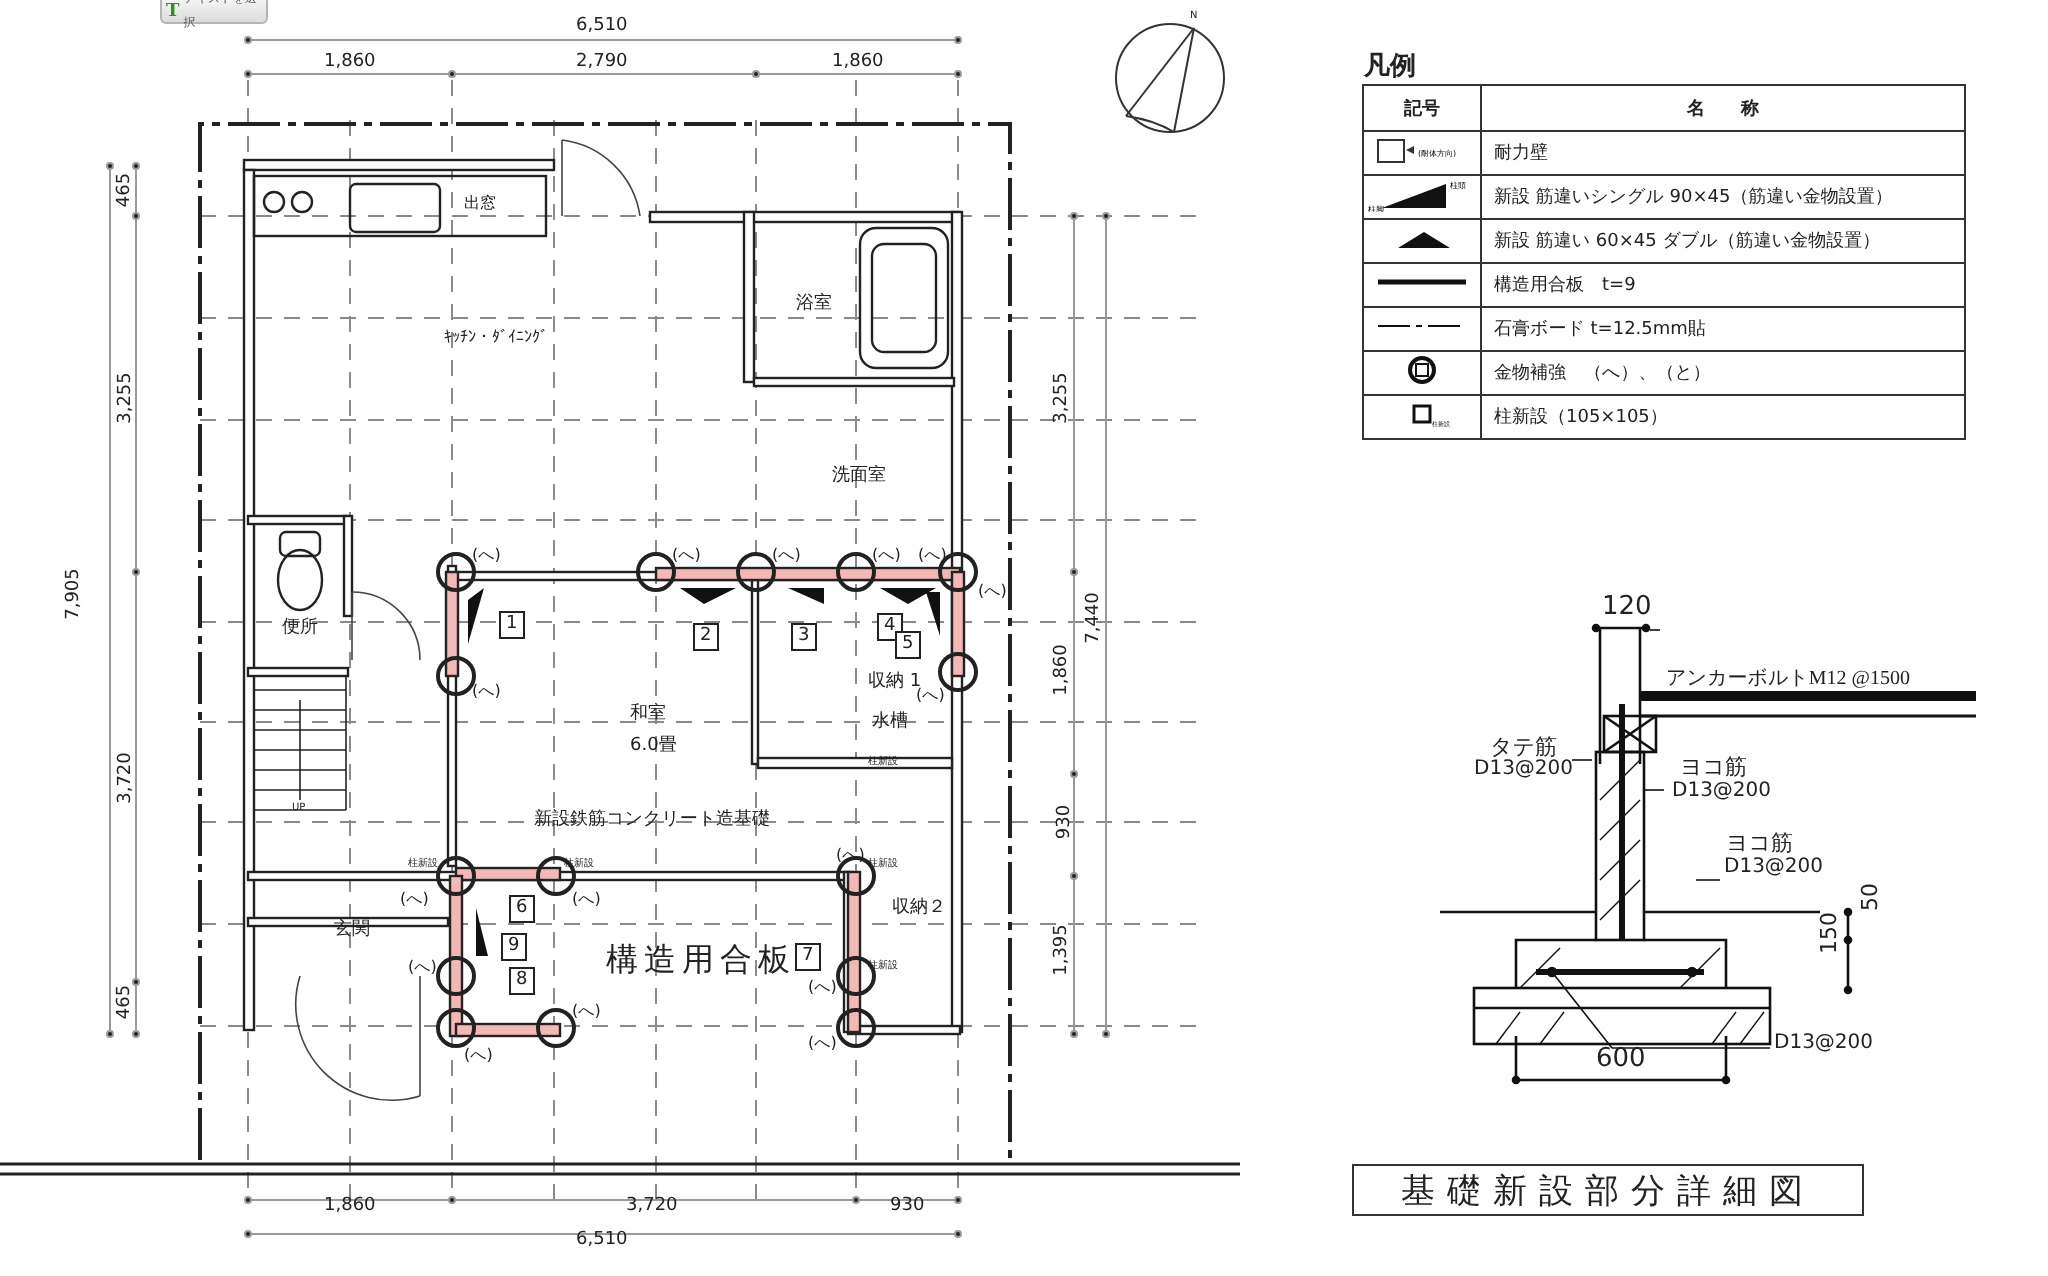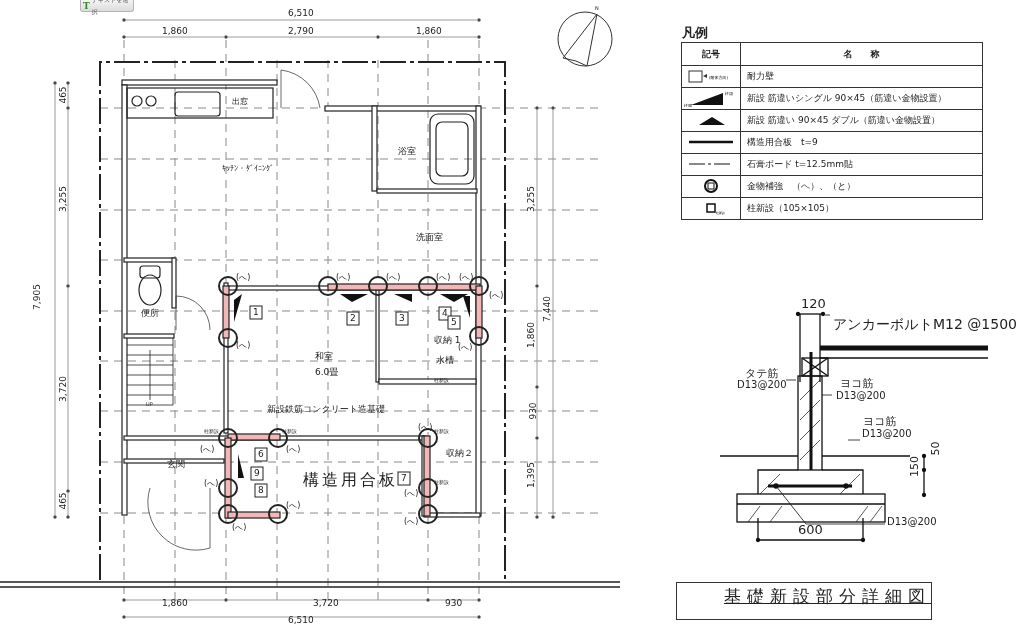--- a/index.html
+++ b/index.html
@@ -6,21 +6,21 @@
   body{width:1024px;height:638px;position:relative;overflow:hidden;font-family:"DejaVu Sans","Liberation Sans",sans-serif;color:#222;}
   .abs{position:absolute;}
   svg text{font-family:"DejaVu Sans","Liberation Sans",sans-serif;}
   .toolbtn{position:absolute;left:80px;top:0;width:54px;height:12px;background:linear-gradient(#f4f4f4,#dcdcdc);border:1px solid #b5b5b5;border-top:none;border-radius:0 0 3px 3px;font-size:6px;line-height:12px;color:#555;display:flex;align-items:center;gap:2px;padding-left:2px;box-sizing:border-box;}
   .toolbtn .ticon{color:#3a8a2e;font-weight:bold;font-size:9px;font-family:"DejaVu Serif",serif;}
   .legend-title{position:absolute;left:682px;top:24px;font-size:13px;font-weight:bold;}
   table.legend{position:absolute;left:681px;top:42px;border-collapse:collapse;width:302px;font-size:9px;}
   table.legend td,table.legend th{border:1px solid #333;height:21px;padding:0 6px;}
   table.legend th{font-weight:bold;height:22px;}
   table.legend td.sym{width:58px;text-align:center;padding:0;}
-  .detail-title{position:absolute;left:676px;top:582px;width:256px;height:38px;border:1.5px solid #333;font-size:17px;letter-spacing:6px;text-align:right;line-height:26px;box-sizing:border-box;text-decoration:underline;}
+  .detail-title{position:absolute;left:676px;top:582px;width:256px;height:26px;border:1.5px solid #333;font-size:17px;letter-spacing:6px;text-align:center;line-height:26px;box-sizing:border-box;}
 </style>
 </head>
 <body>
 
 <div class="toolbtn">
   <span class="ticon">T</span>
   <span>テキストを選択</span>
 </div>
 
 <svg class="abs" style="left:0;top:0" width="660" height="638">
@@ -304,21 +304,21 @@
           </svg>
     </td>
     <td>新設 筋違いシングル 90×45（筋違い金物設置）</td>
   </tr>
   <tr>
     <td class="sym">
       <svg width="56" height="14">
             <polygon points="16,12 42,12 29,4" fill="#111"></polygon>
           </svg>
     </td>
-    <td>新設 筋違い 90×45 ダブル（筋違い金物設置）</td>
+    <td>新設 筋違い 60×45 ダブル（筋違い金物設置）</td>
   </tr>
   <tr>
     <td class="sym">
       <svg width="56" height="10">
             <line x1="6" y1="5" x2="50" y2="5" stroke="#111" stroke-width="2.5"></line>
           </svg>
     </td>
     <td>構造用合板　t=9</td>
   </tr>
   <tr>
@@ -407,21 +407,21 @@
       <circle cx="143" cy="250" r="1.5" fill="#111"></circle>
     <line x1="38" y1="228" x2="38" y2="252"></line>
       <line x1="143" y1="228" x2="143" y2="252"></line>
     <line x1="204" y1="166" x2="204" y2="205"></line>
     <circle cx="204" cy="166" r="1.5" fill="#111"></circle>
       <circle cx="204" cy="180" r="1.5" fill="#111"></circle>
       <circle cx="204" cy="205" r="1.5" fill="#111"></circle>
   </g>
 </svg>
 <div class="abs" style="left:801px;top:296px;font-size:13px;">120</div>
-<div class="abs" style="left:833px;top:316px;font-size:14px;">アンカーボルトM12 @1500</div>
+<div class="abs" style="left:833px;top:332px;font-size:10px;font-family:Liberation Serif, serif;">アンカーボルトM12 @1500</div>
 <div class="abs" style="left:745px;top:366px;font-size:11px;">タテ筋</div>
 <div class="abs" style="left:737px;top:379px;font-size:10px;">D13@200</div>
 <div class="abs" style="left:840px;top:376px;font-size:11px;">ヨコ筋</div>
 <div class="abs" style="left:836px;top:390px;font-size:10px;">D13@200</div>
 <div class="abs" style="left:863px;top:414px;font-size:11px;">ヨコ筋</div>
 <div class="abs" style="left:862px;top:428px;font-size:10px;">D13@200</div>
 <div class="abs" style="left:928px;top:442px;font-size:11px;transform:rotate(-90deg);">50</div>
 <div class="abs" style="left:904px;top:460px;font-size:11px;transform:rotate(-90deg);">150</div>
 <div class="abs" style="left:798px;top:522px;font-size:13px;">600</div>
 <div class="abs" style="left:887px;top:516px;font-size:10px;">D13@200</div>

